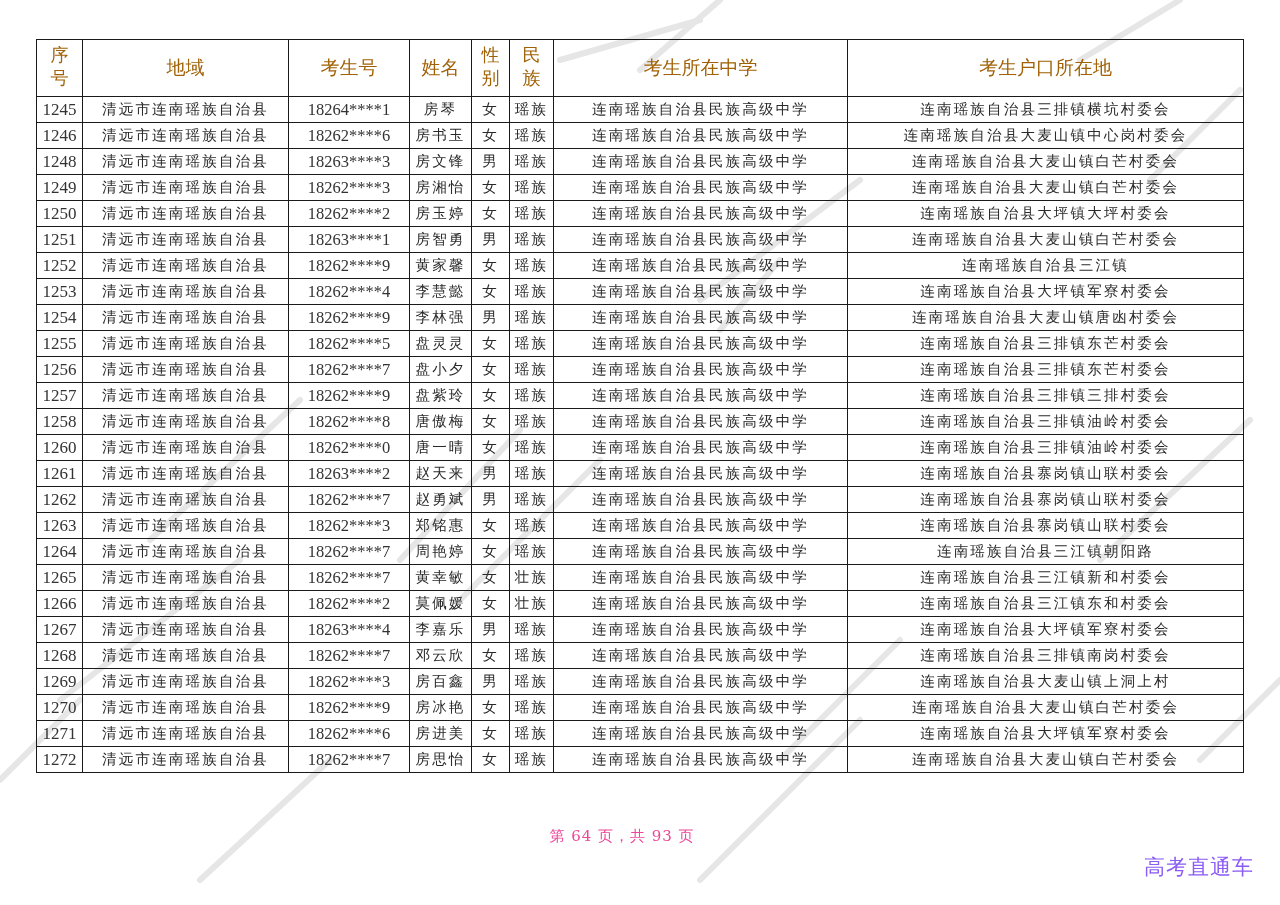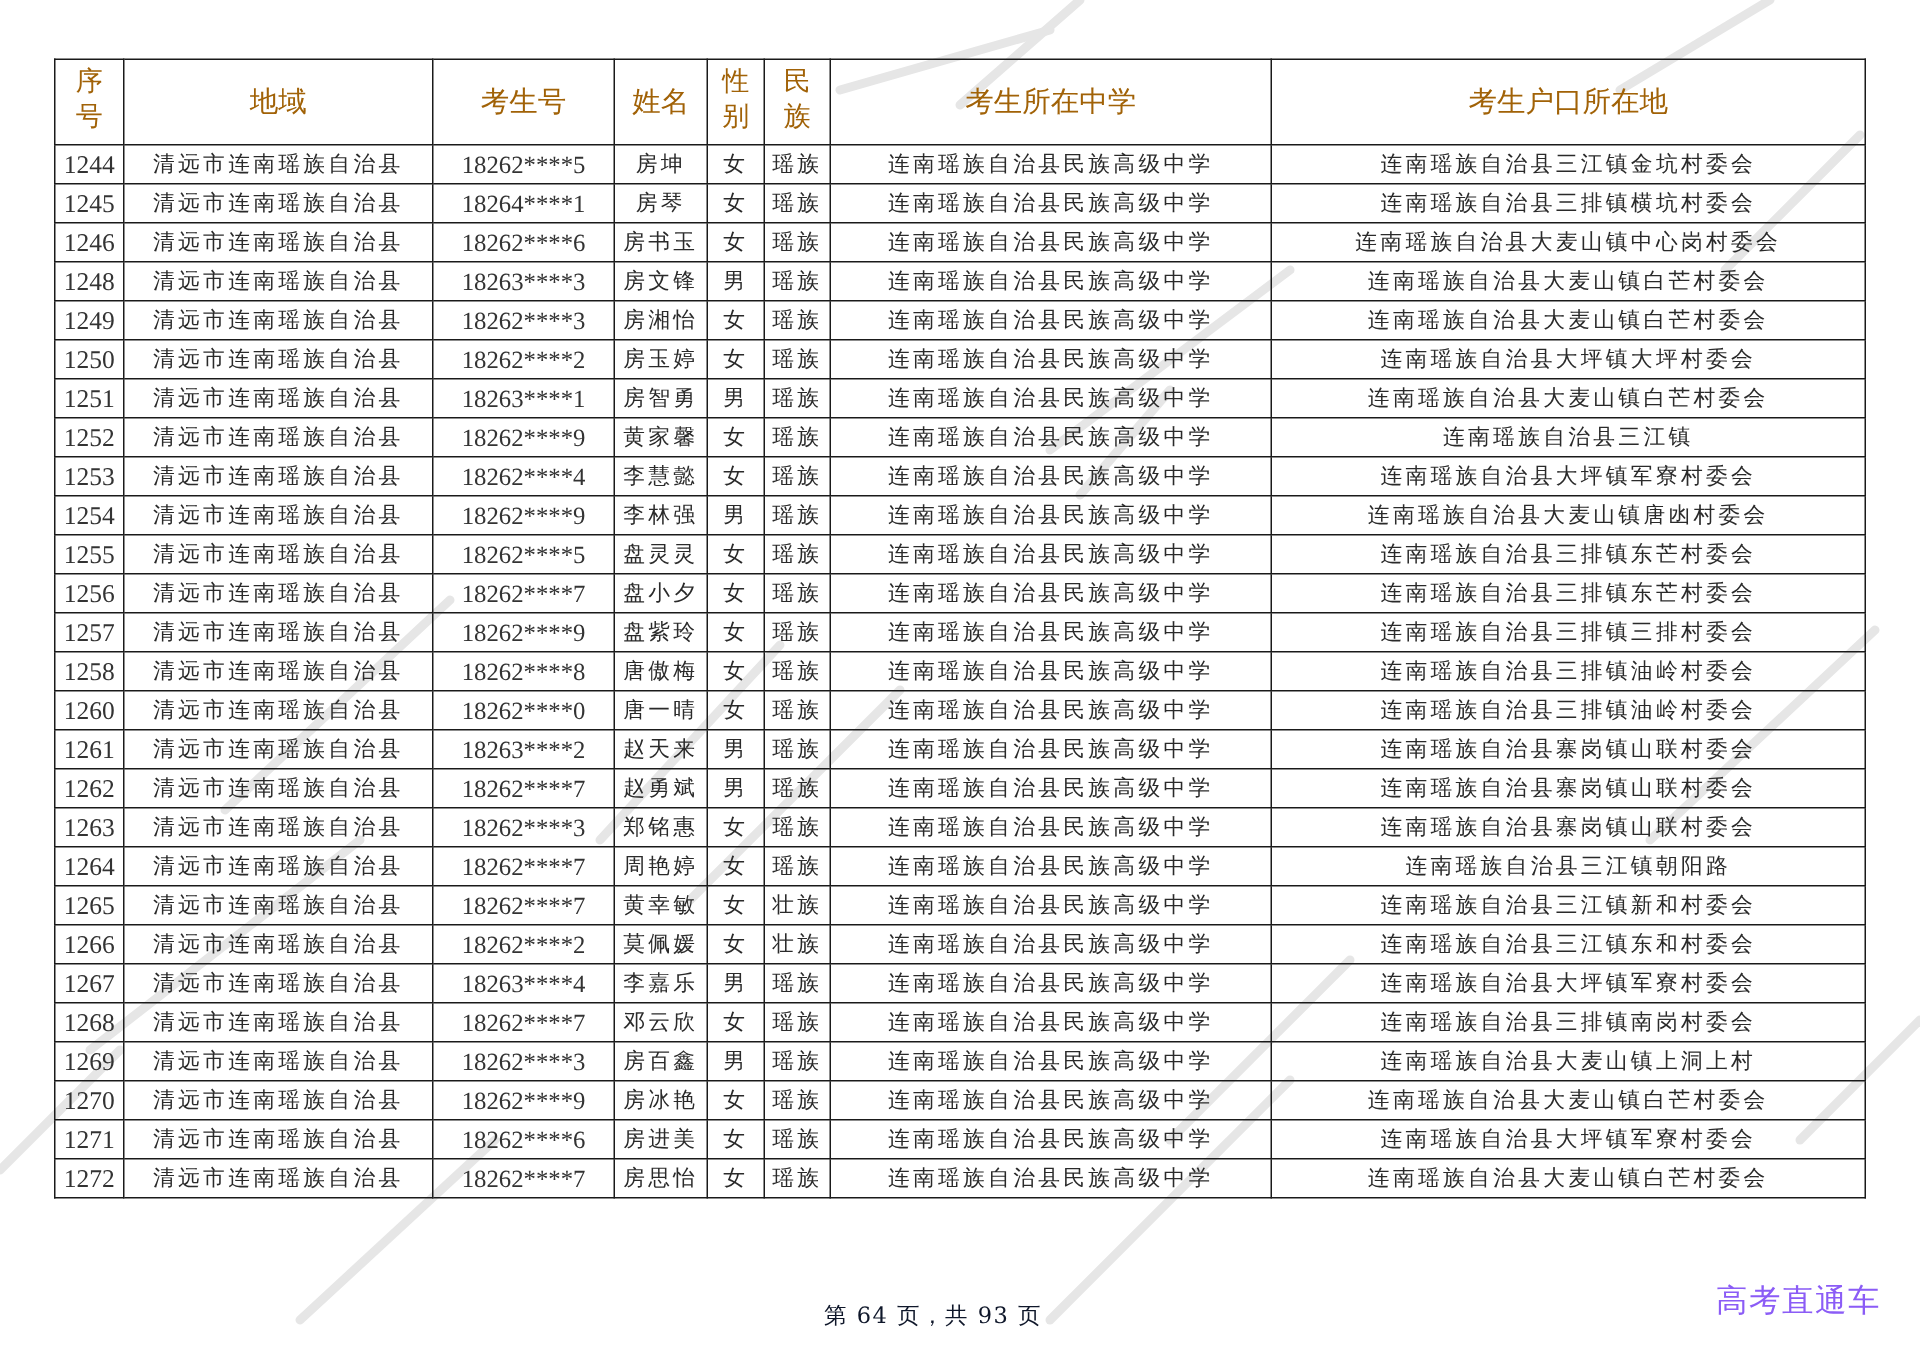--- a/index.html
+++ b/index.html
@@ -13,22 +13,22 @@
                  vertical-align: middle; overflow: hidden; white-space: nowrap; }
   table.roster th { height: 56px; font-weight: normal; font-size: 19px; color: #a16207;
                     font-family: Liberation Mono, monospace; }
   table.roster th.stack { font-size: 18px; line-height: 23px; }
   table.roster td { height: 25px; font-size: 14.5px; letter-spacing: 2.2px; color: #2a2a2a;
                     font-family: "DejaVu Sans", "Liberation Sans", sans-serif; }
   table.roster td.num { font-family: "Liberation Serif", "DejaVu Serif", serif; font-size: 17px;
                         letter-spacing: 0; color: #333; }
   table.roster td.exam { font-family: "Liberation Serif", "DejaVu Serif", serif; font-size: 16.5px;
                          letter-spacing: 0; color: #333; }
-  .footer { position: absolute; top: 868px; left: 0; width: 1244px; text-align: center;
-            font-size: 15px; color: #0f172a; font-family: "DejaVu Serif", "Liberation Serif", serif; letter-spacing: 1px; }
+  .footer { position: absolute; top: 827px; left: 0; width: 1244px; text-align: center;
+            font-size: 15px; color: #ec4899; font-family: "DejaVu Serif", "Liberation Serif", serif; letter-spacing: 1px; }
   .brand { position: absolute; left: 1144px; top: 853px; font-size: 21px; color: #8b5cf6;
            font-family: "DejaVu Sans", "Liberation Sans", sans-serif; letter-spacing: 1px; }
 </style>
 </head>
 <body>
 
 <div class="wm" style="left:0;top:0;">
   <svg width="1280" height="905" viewBox="0 0 1280 905">
     <g fill="none" stroke="#e6e6e6" stroke-width="6" stroke-linecap="round">
       <path d="M560 60 L700 20"></path>
@@ -69,30 +69,20 @@
       <th>考生号</th>
       <th>姓名</th>
       <th class="stack" style="white-space:normal;padding:0 9px;">性别</th>
       <th class="stack" style="white-space:normal;padding:0 11px;">民族</th>
       <th>考生所在中学</th>
       <th>考生户口所在地</th>
     </tr>
   </thead>
   <tbody id="roster-body">
       <tr>
-        <td class="num">1244</td>
-        <td>清远市连南瑶族自治县</td>
-        <td class="exam">18262****5</td>
-        <td>房坤</td>
-        <td>女</td>
-        <td>瑶族</td>
-        <td>连南瑶族自治县民族高级中学</td>
-        <td>连南瑶族自治县三江镇金坑村委会</td>
-      </tr>
-      <tr>
         <td class="num">1245</td>
         <td>清远市连南瑶族自治县</td>
         <td class="exam">18264****1</td>
         <td>房琴</td>
         <td>女</td>
         <td>瑶族</td>
         <td>连南瑶族自治县民族高级中学</td>
         <td>连南瑶族自治县三排镇横坑村委会</td>
       </tr>
       <tr>

